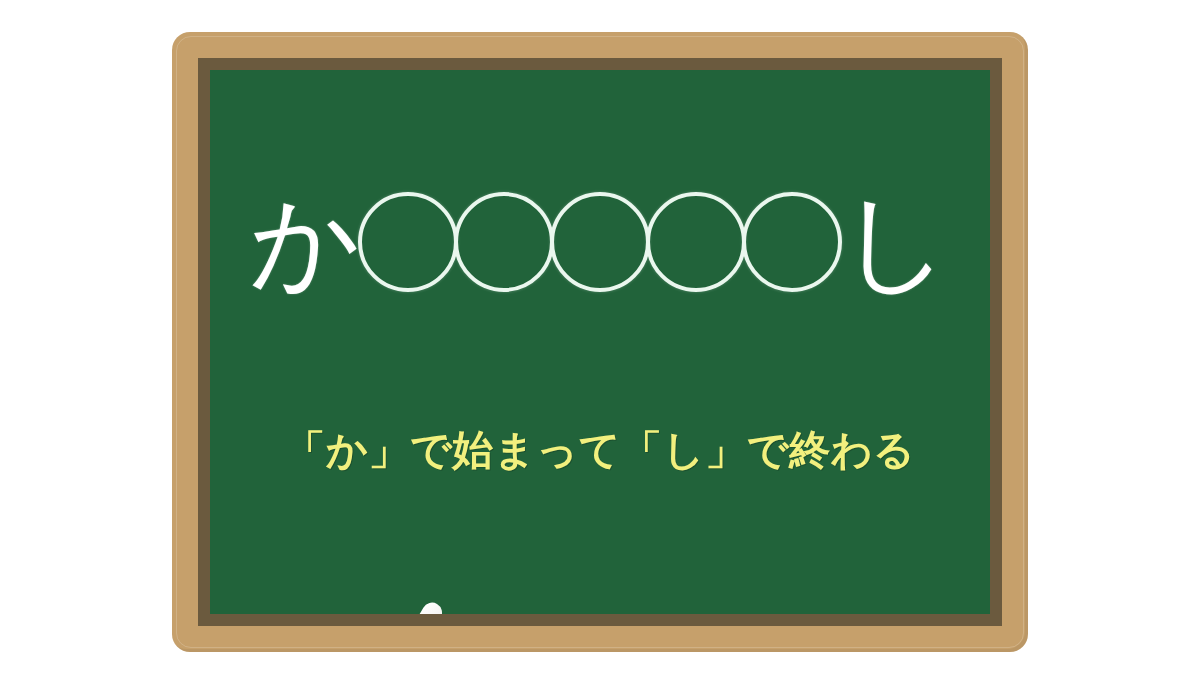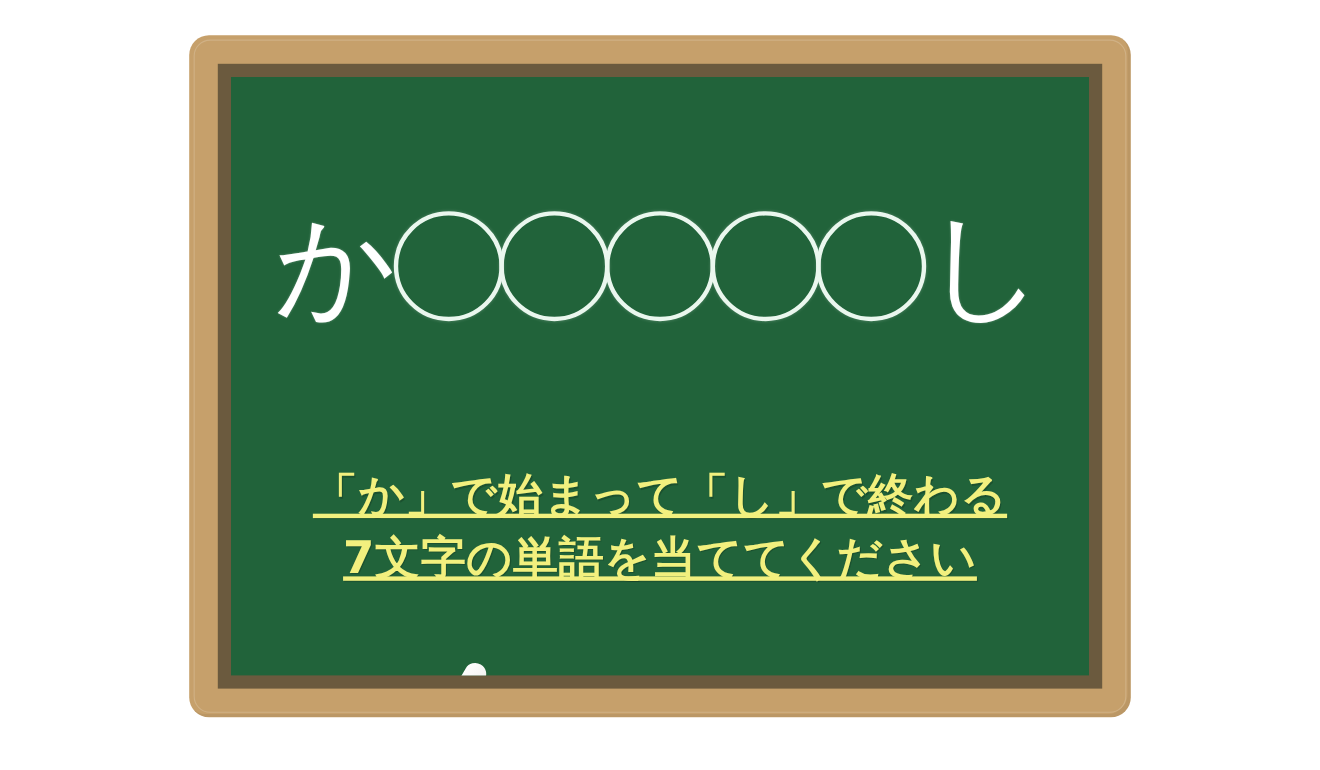--- a/index.html
+++ b/index.html
@@ -112,21 +112,21 @@
     width: 780px;
     text-align: center;
     color: #f2f07e;
     font-family: "DejaVu Sans", "Liberation Sans", sans-serif;
     font-weight: 700;
     font-size: 41px;
     line-height: 1.38;
     letter-spacing: 0.5px;
     text-shadow: 1px 1px 0 rgba(0,0,0,0.18);
   }
-  .instructions .line { display: block; white-space: nowrap; text-decoration: underline; }
+  .instructions .line { display: block; white-space: nowrap; }
 
   
   .tray-group {
     position: absolute;
     left: 72px;
     top: 515px;
     width: 220px;
     height: 130px;
   }
 
@@ -162,21 +162,20 @@
           <span class="puzzle-blank"></span>
           <span class="puzzle-blank"></span>
           <span class="puzzle-blank"></span>
           <span class="puzzle-blank"></span>
 
           <span class="puzzle-char">し</span>
         </div>
 
         <div class="instructions">
           <span class="line">「か」で始まって「し」で終わる</span>
-          <span class="line">7文字の単語を当ててください</span>
         </div>
 
         <div class="tray-group">
           <div class="chalk-white"></div>
 
         </div>
 
       </div>
     </div>
   </div>

